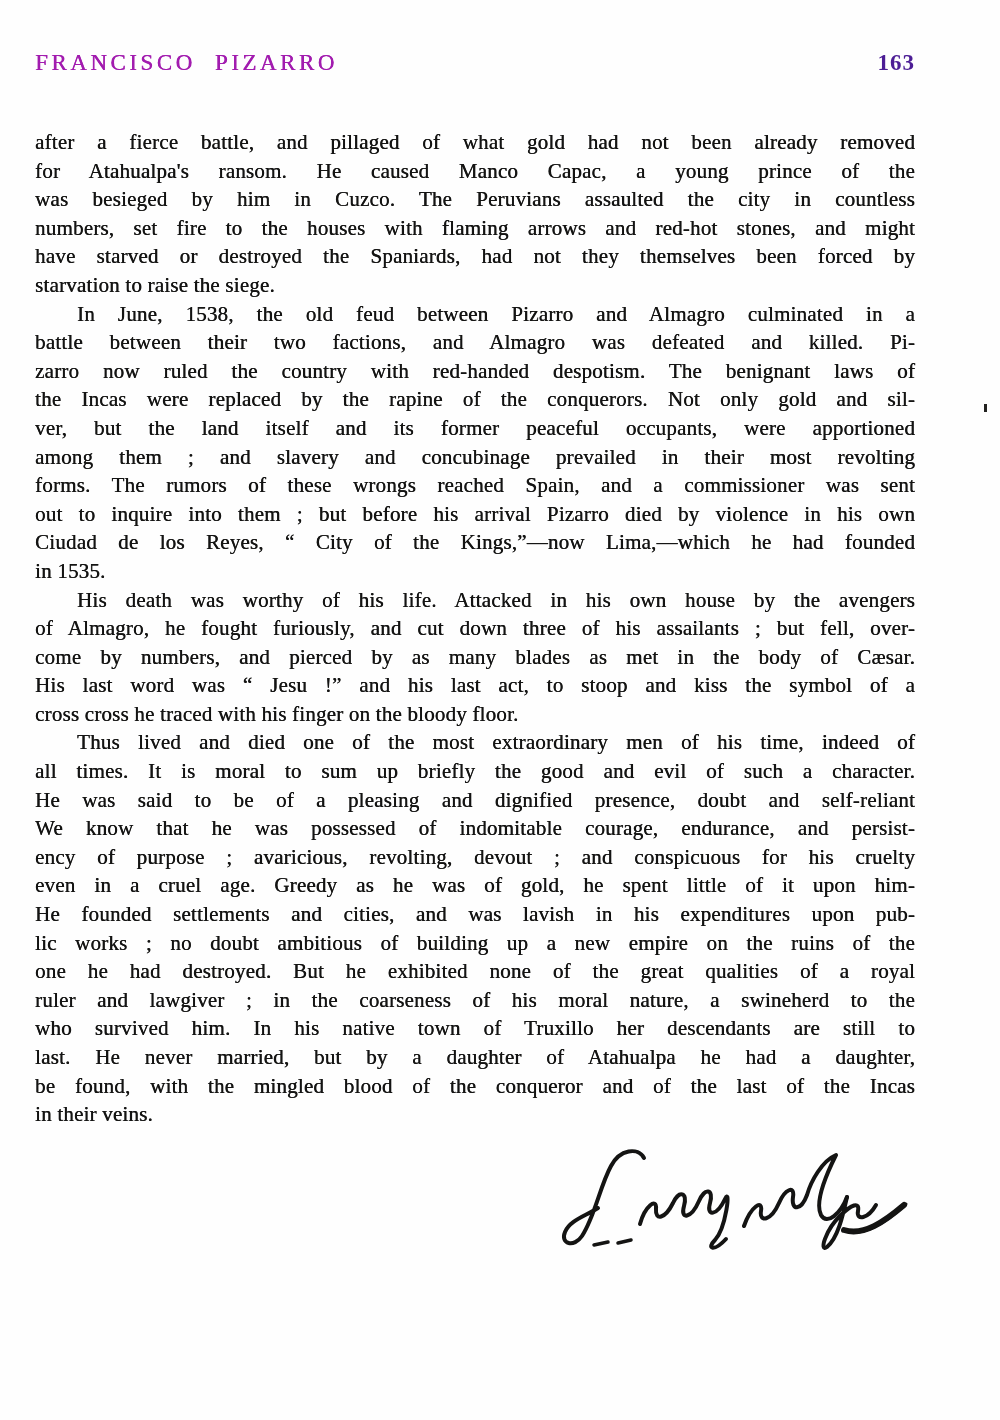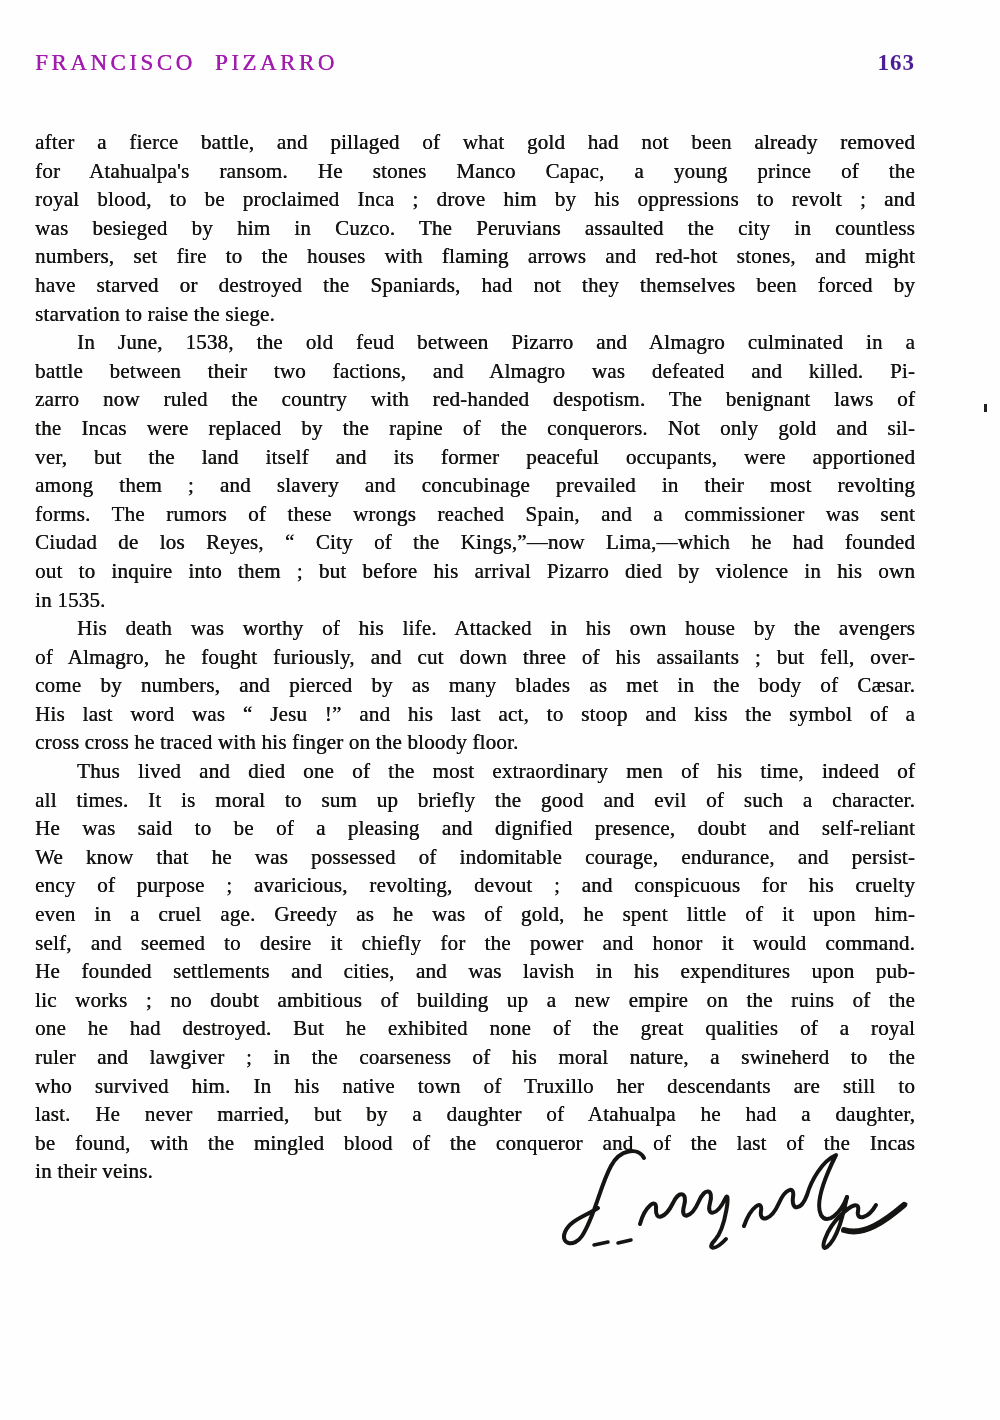--- a/index.html
+++ b/index.html
@@ -86,54 +86,52 @@
 
   <div id="running-head">
     <span class="title">FRANCISCO PIZARRO</span>
     <span class="folio">163</span>
   </div>
 
   <div id="page-body">
 
   <div class="para">
         <div class="line">after a fierce battle, and pillaged of what gold had not been already removed</div>
-        <div class="line">for Atahualpa's ransom.  He stones Manco Capac, a young prince of the</div>
-        <div class="line">royal blood, to be proclaimed Inca ; drove him by his oppressions to revolt ; and</div>
+        <div class="line">for Atahualpa's ransom.  He caused Manco Capac, a young prince of the</div>
         <div class="line">was besieged by him in Cuzco.  The Peruvians assaulted the city in countless</div>
         <div class="line">numbers, set fire to the houses with flaming arrows and red-hot stones, and might</div>
         <div class="line">have starved or destroyed the Spaniards, had not they themselves been forced by</div>
         <div class="line last">starvation to raise the siege.</div>
       </div>
       <div class="para">
         <div class="line indent">In June, 1538, the old feud between Pizarro and Almagro culminated in a</div>
         <div class="line">battle between their two factions, and Almagro was defeated and killed.  Pi-</div>
         <div class="line">zarro now ruled the country with red-handed despotism.  The benignant laws of</div>
         <div class="line">the Incas were replaced by the rapine of the conquerors.  Not only gold and sil-</div>
         <div class="line">ver, but the land itself and its former peaceful occupants, were apportioned</div>
         <div class="line">among them ; and slavery and concubinage prevailed in their most revolting</div>
         <div class="line">forms.  The rumors of these wrongs reached Spain, and a commissioner was sent</div>
+        <div class="line">out to inquire into them ; but before his arrival Pizarro died by violence in his own</div>
         <div class="line">Ciudad de los Reyes, “ City of the Kings,”—now Lima,—which he had founded</div>
-        <div class="line">out to inquire into them ; but before his arrival Pizarro died by violence in his own</div>
         <div class="line last">in 1535.</div>
       </div>
       <div class="para">
         <div class="line indent">His death was worthy of his life.  Attacked in his own house by the avengers</div>
         <div class="line">of Almagro, he fought furiously, and cut down three of his assailants ; but fell, over-</div>
         <div class="line">come by numbers, and pierced by as many blades as met in the body of Cæsar.</div>
         <div class="line">His last word was “ Jesu !” and his last act, to stoop and kiss the symbol of a</div>
         <div class="line last">cross cross he traced with his finger on the bloody floor.</div>
       </div>
       <div class="para">
         <div class="line indent">Thus lived and died one of the most extraordinary men of his time, indeed of</div>
         <div class="line">all times.  It is moral to sum up briefly the good and evil of such a character.</div>
         <div class="line">He was said to be of a pleasing and dignified presence, doubt and self-reliant</div>
         <div class="line">We know that he was possessed of indomitable courage, endurance, and persist-</div>
         <div class="line">ency of purpose ; avaricious, revolting, devout ; and conspicuous for his cruelty</div>
         <div class="line">even in a cruel age.  Greedy as he was of gold, he spent little of it upon him-</div>
-        <div class="line">self, and seemed to desire it chiefly for the power and honor it would command.</div>
         <div class="line">He founded settlements and cities, and was lavish in his expenditures upon pub-</div>
         <div class="line">lic works ; no doubt ambitious of building up a new empire on the ruins of the</div>
         <div class="line">one he had destroyed.  But he exhibited none of the great qualities of a royal</div>
         <div class="line">ruler and lawgiver ; in the coarseness of his moral nature, a swineherd to the</div>
         <div class="line">who survived him.  In his native town of Truxillo her descendants are still to</div>
         <div class="line">last.  He never married, but by a daughter of Atahualpa he had a daughter,</div>
         <div class="line">be found, with the mingled blood of the conqueror and of the last of the Incas</div>
         <div class="line last">in their veins.</div>
       </div>
     </div>

